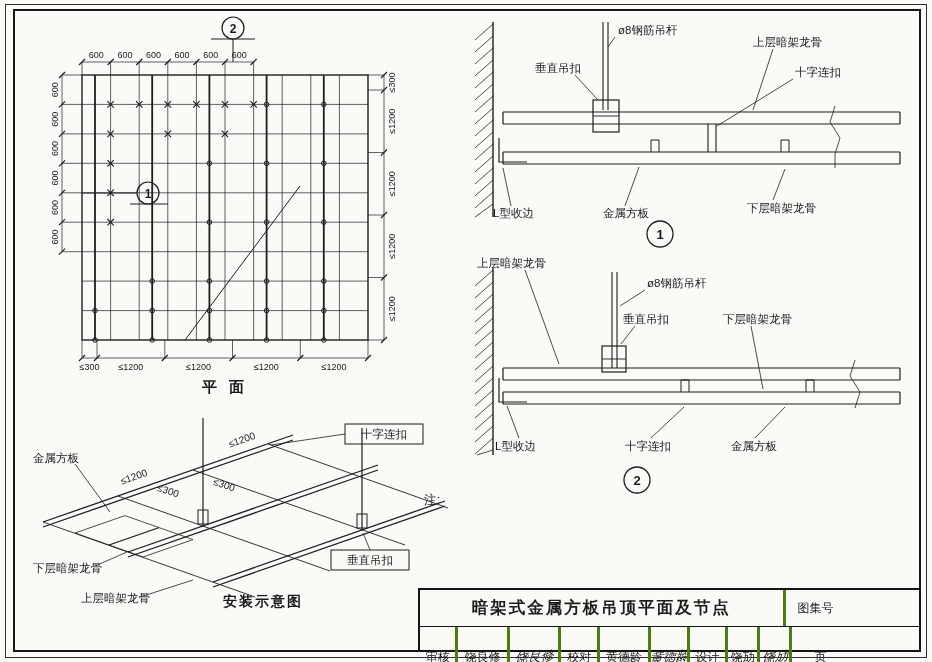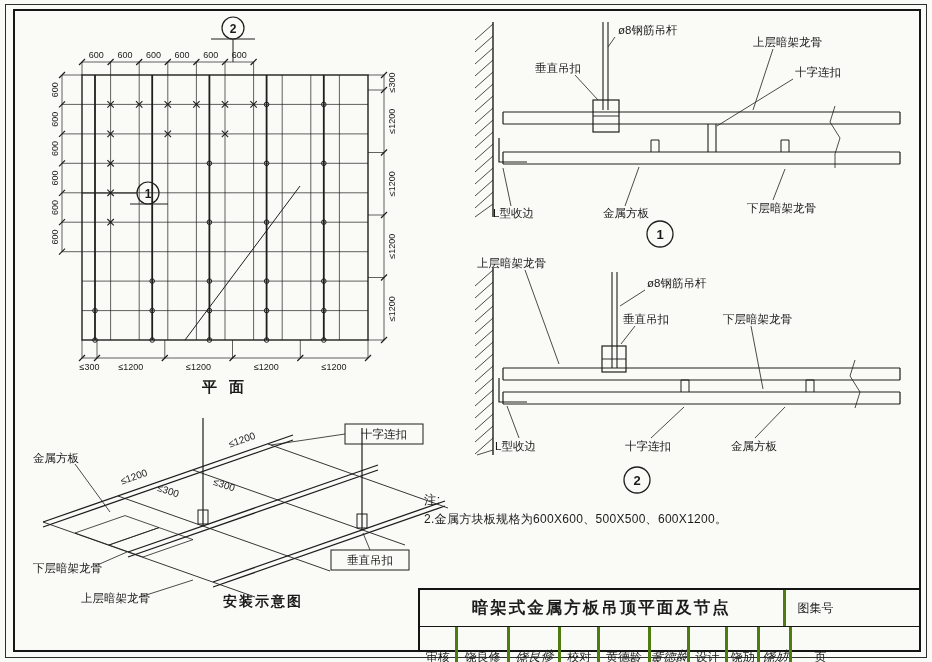--- a/index.html
+++ b/index.html
@@ -180,21 +180,20 @@
       <text x="120" y="80" text-anchor="middle" transform="rotate(-19 120 80)">≤1200</text>
       <text x="228" y="43" text-anchor="middle" transform="rotate(-19 228 43)">≤1200</text>
       <text x="152" y="94" text-anchor="middle" transform="rotate(19 152 94)">≤300</text>
       <text x="208" y="88" text-anchor="middle" transform="rotate(19 208 88)">≤300</text>
     </g>
     <text class="cap2" x="248" y="206" text-anchor="middle">安装示意图</text>
   </svg>
 
   <div class="notes abs" style="left:424px;top:490px;width:496px">
     <div class="notes-h">注:</div>
-    <div>2.金属方块板规格为600X600、500X500、600X1200。</div>
   </div>
 
   <div class="tb abs" style="left:418px;top:588px;width:503px;height:64px">
     <div class="tb-r1">
       <div class="tb-cell tb-title" style="flex:370 0 0">暗架式金属方板吊顶平面及节点</div>
       <div class="tb-cell" style="flex:61 0 0">图集号</div>
       <div class="tb-cell tb-no" style="flex:72 0 0">03J502-2</div>
     </div>
     <div class="tb-r2">
       <div class="tb-cell" style="flex:38 0 0">审核</div>

